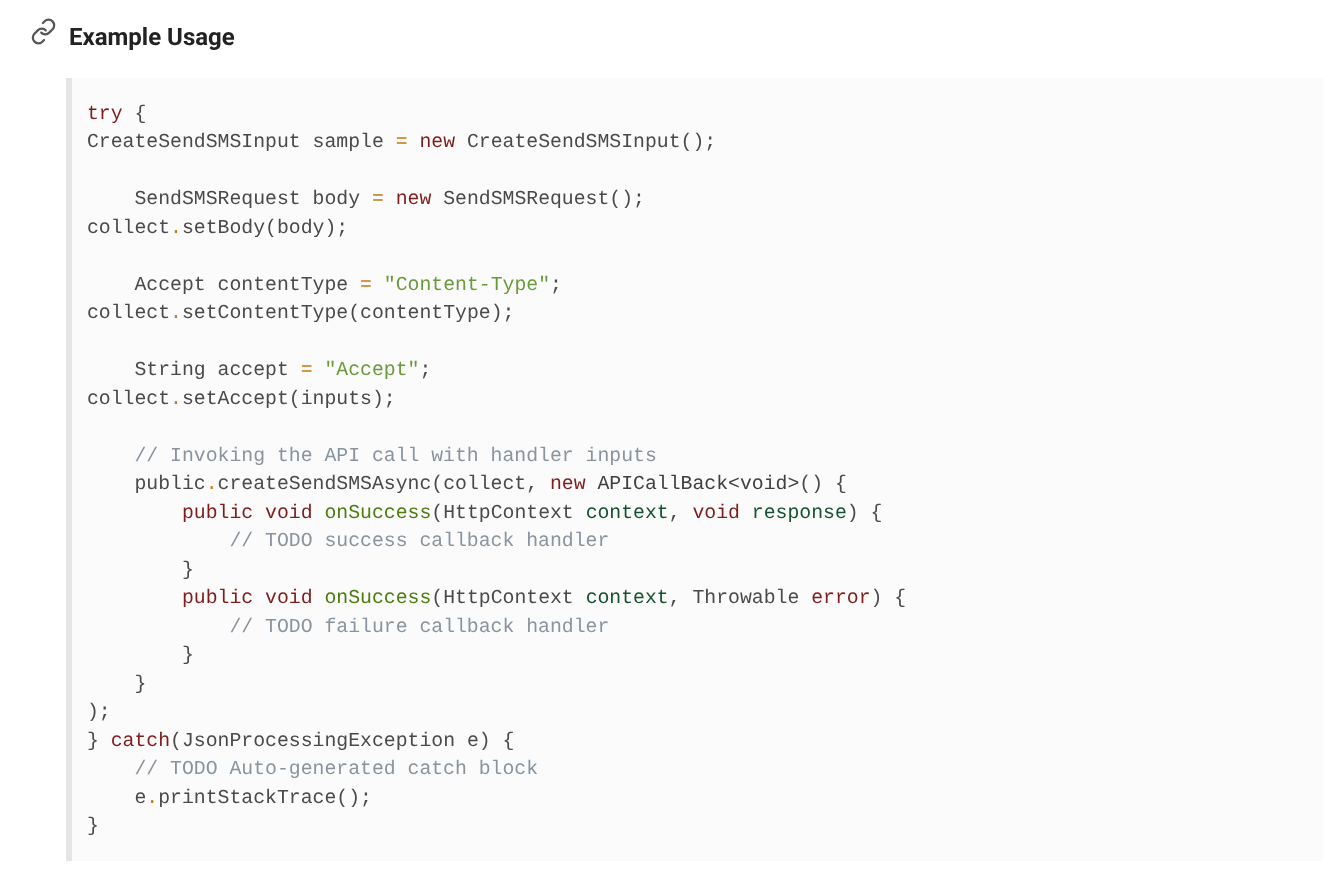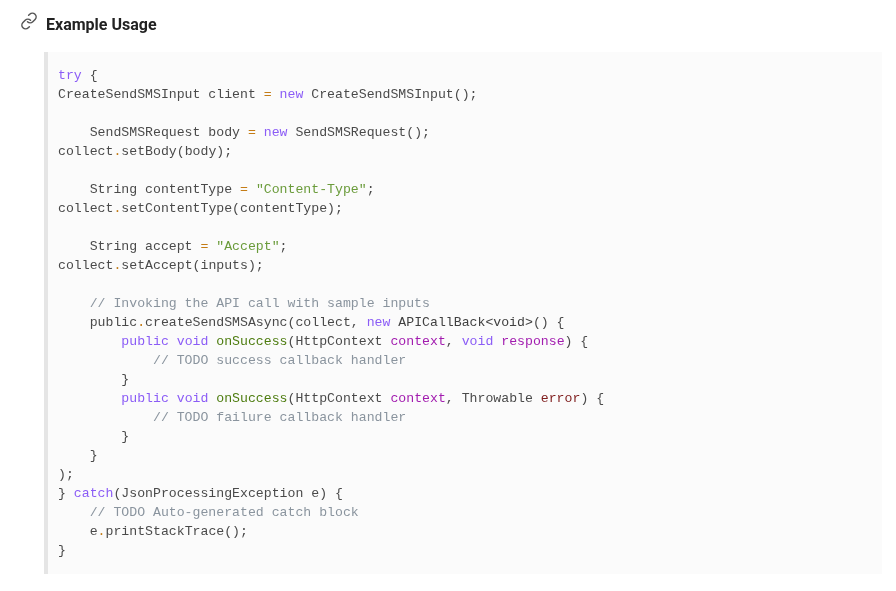--- a/index.html
+++ b/index.html
@@ -24,57 +24,57 @@
     padding: 14px 14px 14px 10px;
     overflow: auto;
   }
   .code {
     font-family: "SFMono-Regular", Consolas, "Liberation Mono", Menlo, monospace;
     font-size: 13.2px;
     line-height: 19px;
     white-space: pre;
     color: #393e46;
   }
-  .tok-kw   { color: #8b5cf6; }   
+  .tok-kw   { color: #7f1d1d; }   
   .tok-op   { color: #c47c16; }
   .tok-pn   { color: #4a4a4a; }
   .tok-str  { color: #6a9b3a; }
   .tok-com  { color: #8a949e; }
   .tok-type { color: #404040; }   
   .tok-fn   { color: #4d7c0f; }   
-  .tok-var  { color: #a21caf; }   
+  .tok-var  { color: #14532d; }   
   .tok-err  { color: #7f1d1d; }
 </style>
 </head>
 <body>
 
 <div class="header">
   <span>
     <svg width="18" height="18" viewBox="0 0 24 24" fill="none" stroke="#555" stroke-width="2" stroke-linecap="round" stroke-linejoin="round">
       <path d="M10 13a5 5 0 0 0 7.07 0l3-3a5 5 0 0 0-7.07-7.07l-1.5 1.5"></path>
       <path d="M14 11a5 5 0 0 0-7.07 0l-3 3a5 5 0 0 0 7.07 7.07l1.5-1.5"></path>
     </svg>
   </span>
   <span class="header-title">Example Usage</span>
 </div>
 
 <div class="code-wrap">
   <div class="code" id="code-target"><span class="tok-kw">try</span><span class="tok-pn"> {</span>
-<span class="tok-pn">CreateSendSMSInput client </span><span class="tok-op">=</span><span class="tok-pn"> </span><span class="tok-kw">new</span><span class="tok-pn"> CreateSendSMSInput();</span>
+<span class="tok-pn">CreateSendSMSInput sample </span><span class="tok-op">=</span><span class="tok-pn"> </span><span class="tok-kw">new</span><span class="tok-pn"> CreateSendSMSInput();</span>
 
 <span class="tok-pn">    SendSMSRequest body </span><span class="tok-op">=</span><span class="tok-pn"> </span><span class="tok-kw">new</span><span class="tok-pn"> SendSMSRequest();</span>
 <span class="tok-pn">collect</span><span class="tok-op">.</span><span class="tok-pn">setBody(body);</span>
 
-<span class="tok-pn">    String contentType </span><span class="tok-op">=</span><span class="tok-pn"> </span><span class="tok-str">"Content-Type"</span><span class="tok-pn">;</span>
+<span class="tok-pn">    Accept contentType </span><span class="tok-op">=</span><span class="tok-pn"> </span><span class="tok-str">"Content-Type"</span><span class="tok-pn">;</span>
 <span class="tok-pn">collect</span><span class="tok-op">.</span><span class="tok-pn">setContentType(contentType);</span>
 
 <span class="tok-pn">    String accept </span><span class="tok-op">=</span><span class="tok-pn"> </span><span class="tok-str">"Accept"</span><span class="tok-pn">;</span>
 <span class="tok-pn">collect</span><span class="tok-op">.</span><span class="tok-pn">setAccept(inputs);</span>
 
-<span class="tok-pn">    </span><span class="tok-com">// Invoking the API call with sample inputs</span>
+<span class="tok-pn">    </span><span class="tok-com">// Invoking the API call with handler inputs</span>
 <span class="tok-pn">    public</span><span class="tok-op">.</span><span class="tok-pn">createSendSMSAsync(collect, </span><span class="tok-kw">new</span><span class="tok-pn"> </span><span class="tok-type">APICallBack&lt;void&gt;</span><span class="tok-pn">() {</span>
 <span class="tok-pn">        </span><span class="tok-kw">public</span><span class="tok-pn"> </span><span class="tok-kw">void</span><span class="tok-pn"> </span><span class="tok-fn">onSuccess</span><span class="tok-pn">(HttpContext </span><span class="tok-var">context</span><span class="tok-pn">, </span><span class="tok-kw">void</span><span class="tok-pn"> </span><span class="tok-var">response</span><span class="tok-pn">) {</span>
 <span class="tok-pn">            </span><span class="tok-com">// TODO success callback handler</span>
 <span class="tok-pn">        }</span>
 <span class="tok-pn">        </span><span class="tok-kw">public</span><span class="tok-pn"> </span><span class="tok-kw">void</span><span class="tok-pn"> </span><span class="tok-fn">onSuccess</span><span class="tok-pn">(HttpContext </span><span class="tok-var">context</span><span class="tok-pn">, Throwable </span><span class="tok-err">error</span><span class="tok-pn">) {</span>
 <span class="tok-pn">            </span><span class="tok-com">// TODO failure callback handler</span>
 <span class="tok-pn">        }</span>
 <span class="tok-pn">    }</span>
 <span class="tok-pn">);</span>
 <span class="tok-pn">} </span><span class="tok-kw">catch</span><span class="tok-pn">(JsonProcessingException e) {</span>

